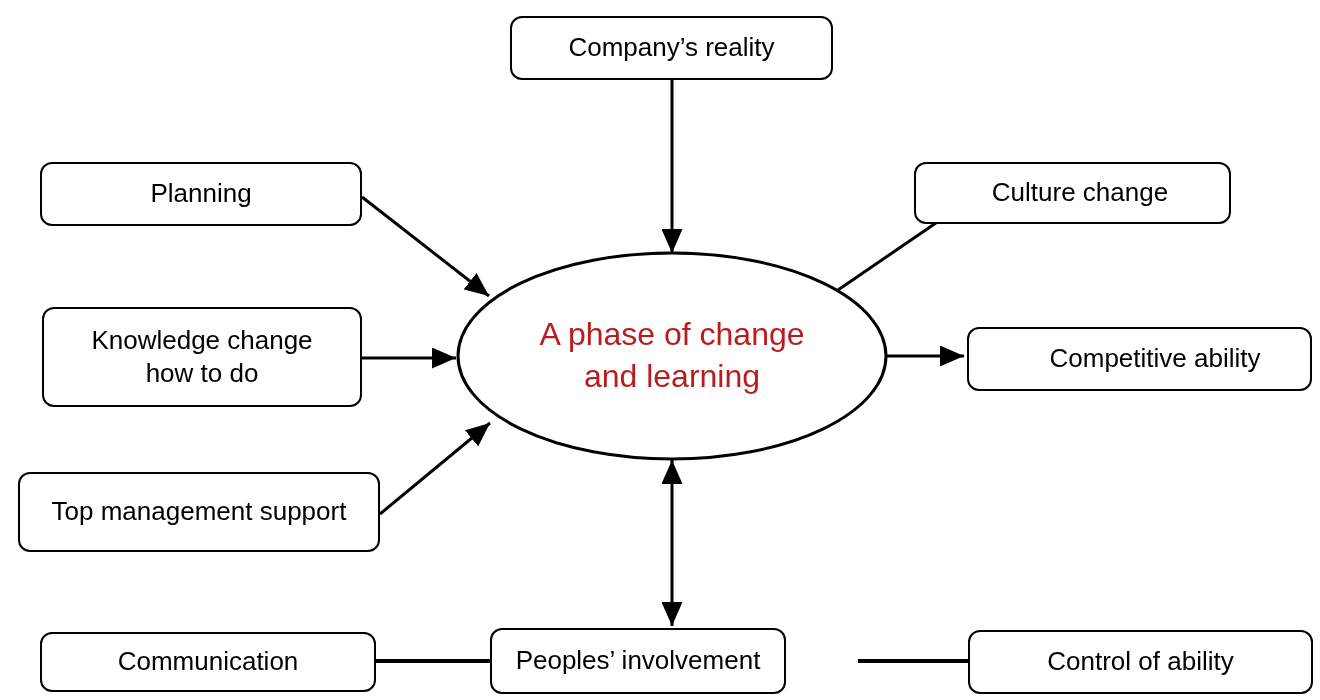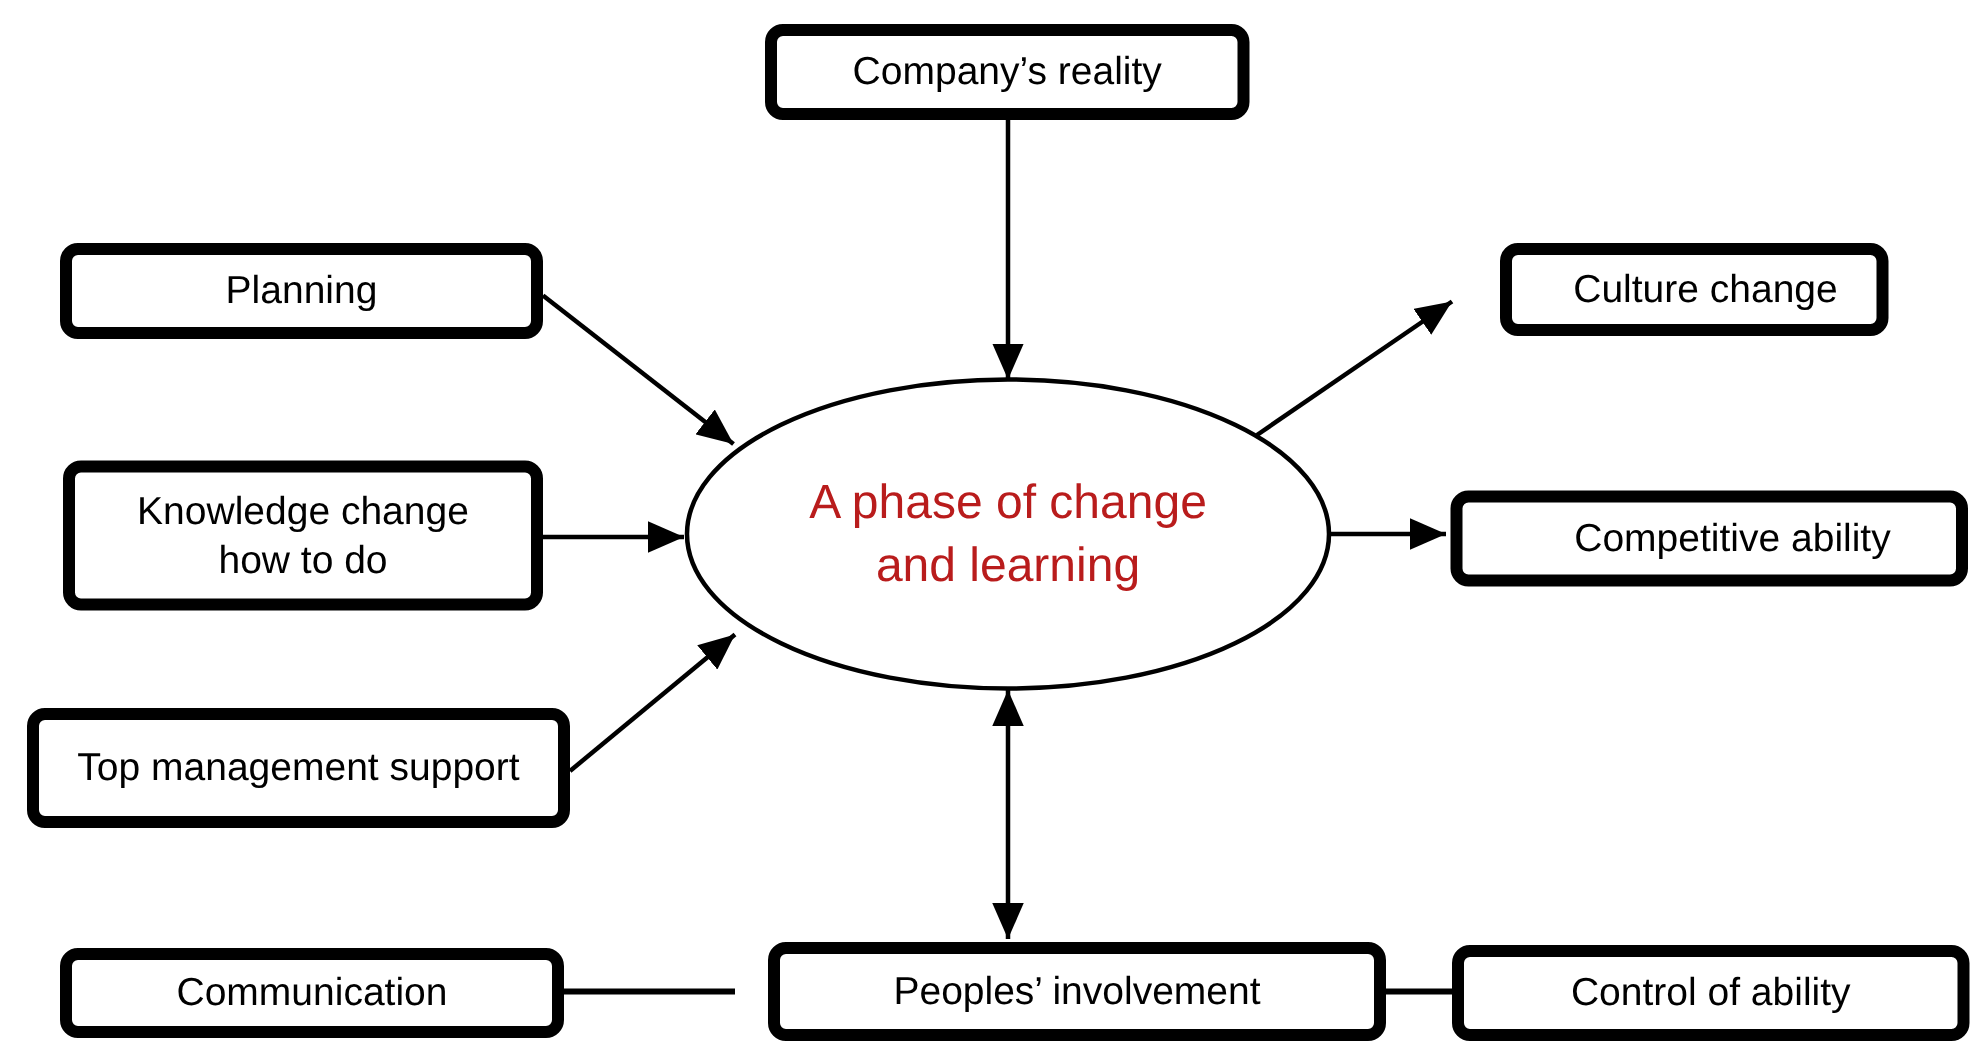--- a/index.html
+++ b/index.html
@@ -16,21 +16,21 @@
 
   .edge-layer {
     position: absolute;
     left: 0; top: 0;
     width: 1320px; height: 700px;
   }
 
   .node {
     position: absolute;
     background: #ffffff;
-    border: 8px solid #000000;
+    border: 2px solid #000000;
     border-radius: 12px;
     display: flex;
     align-items: center;
     justify-content: center;
     text-align: center;
     font-size: 26px;
     line-height: 1.28;
     color: #000000;
     z-index: 2;
   }
@@ -50,24 +50,24 @@
     line-height: 1.3;
     color: #b91c1c;
     z-index: 2;
   }
 
   
   .n-company       { left: 510px;  top: 16px;  width: 323px; height: 64px;  }
   .n-planning      { left: 40px;   top: 162px; width: 322px; height: 64px;  }
   .n-knowledge     { left: 42px;   top: 307px; width: 320px; height: 100px; }
   .n-topmgmt       { left: 18px;   top: 472px; width: 362px; height: 80px;  }
-  .n-culture       { left: 1000px;  top: 162px; width: 259px; height: 62px; padding-left: 15px;  }
+  .n-culture       { left: 914px;  top: 162px; width: 317px; height: 62px; padding-left: 15px;  }
   .n-competitive   { left: 967px;  top: 327px; width: 345px; height: 64px; padding-left: 31px;  }
   .n-communication { left: 40px;   top: 632px; width: 336px; height: 60px;  }
-  .n-peoples       { left: 490px;  top: 628px; width: 412px; height: 66px; margin-left: 22px;  }
+  .n-peoples       { left: 490px;  top: 628px; width: 296px; height: 66px;  }
   .n-control       { left: 968px;  top: 630px; width: 345px; height: 64px;  }
 </style>
 </head>
 <body>
 
 <div class="canvas">
 
   <svg class="edge-layer" width="1320" height="700" viewBox="0 0 1320 700" xmlns="http://www.w3.org/2000/svg" aria-hidden="true">
     <defs>
       <marker id="ah" viewBox="0 0 8 7" refX="8" refY="3.5" markerWidth="8" markerHeight="7" orient="auto-start-reverse" markerUnits="strokeWidth">

